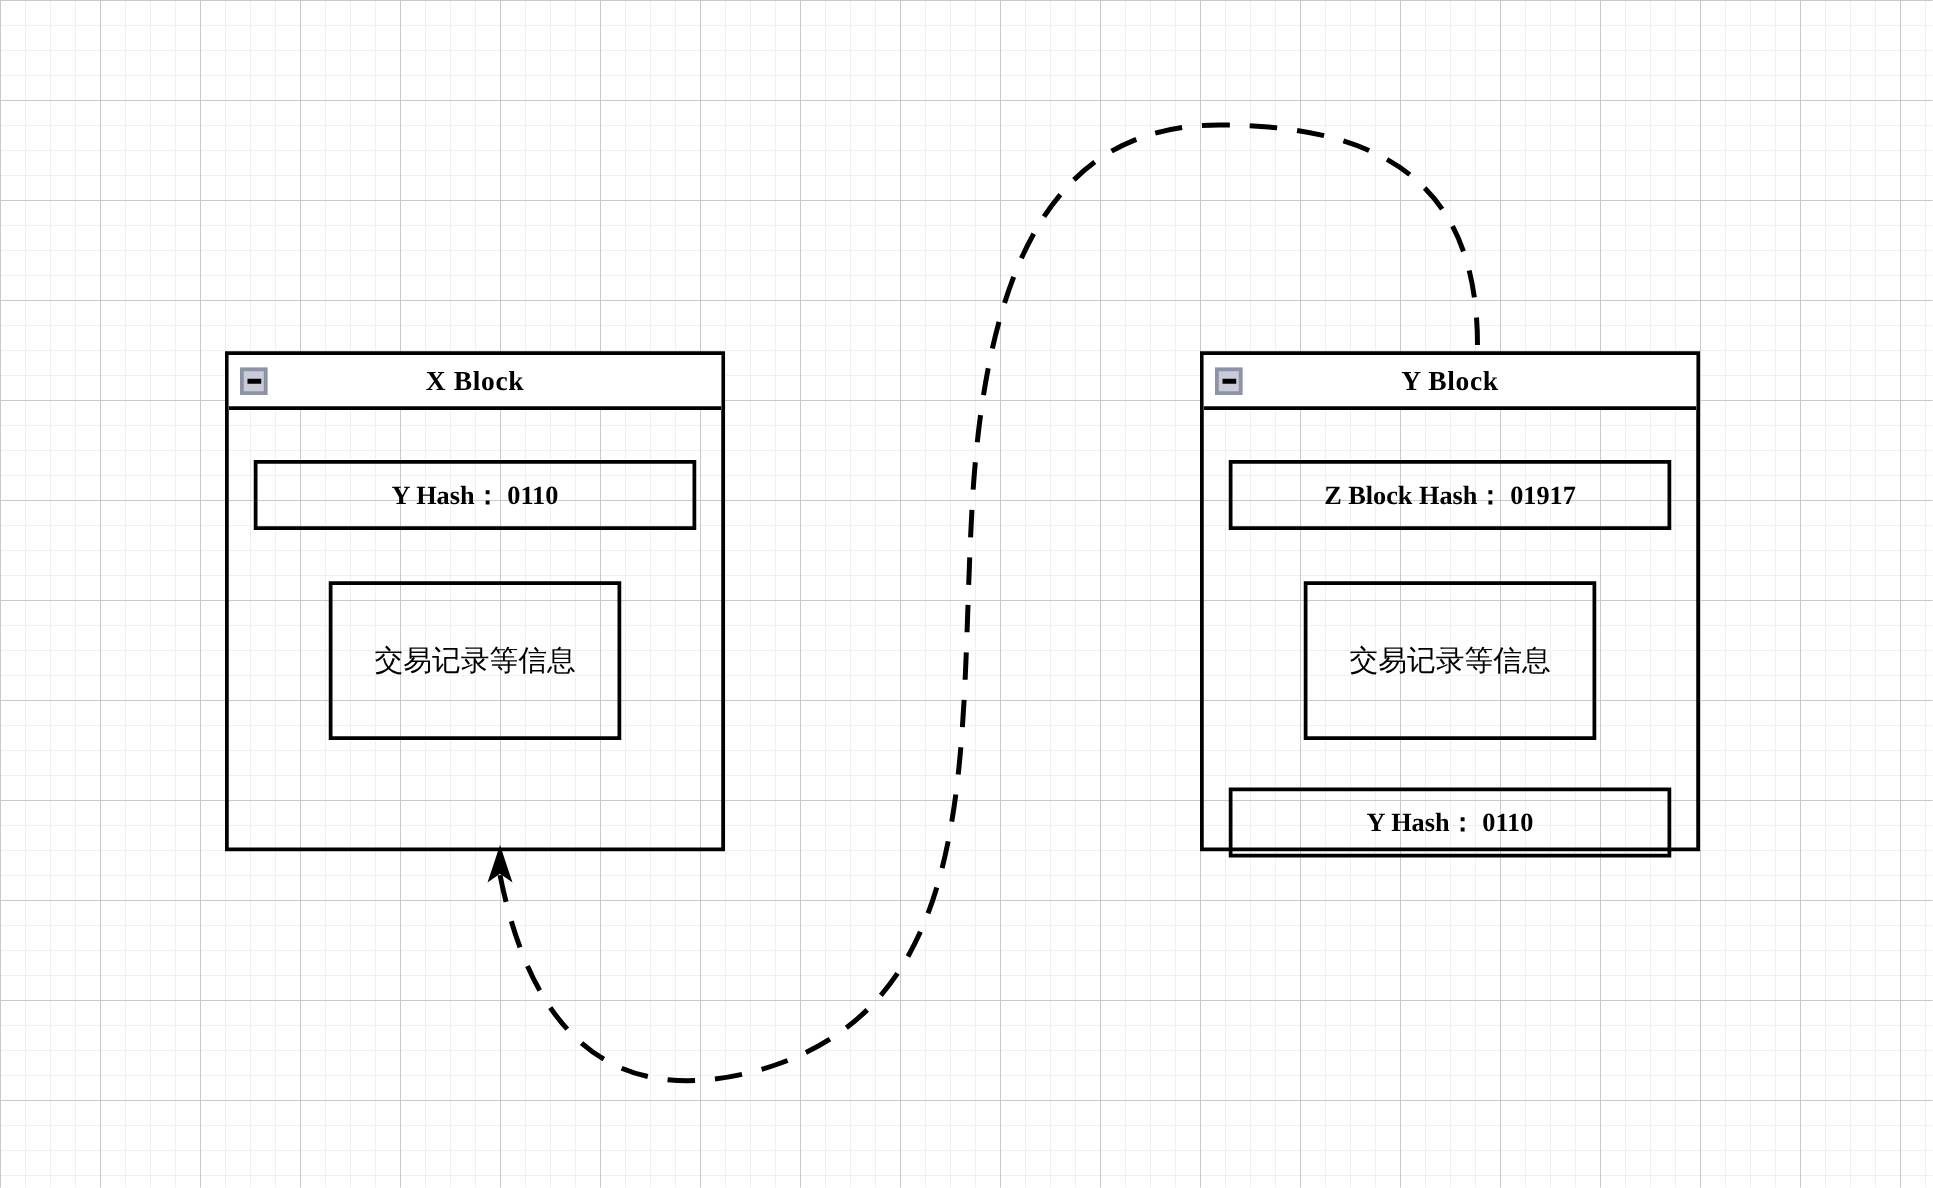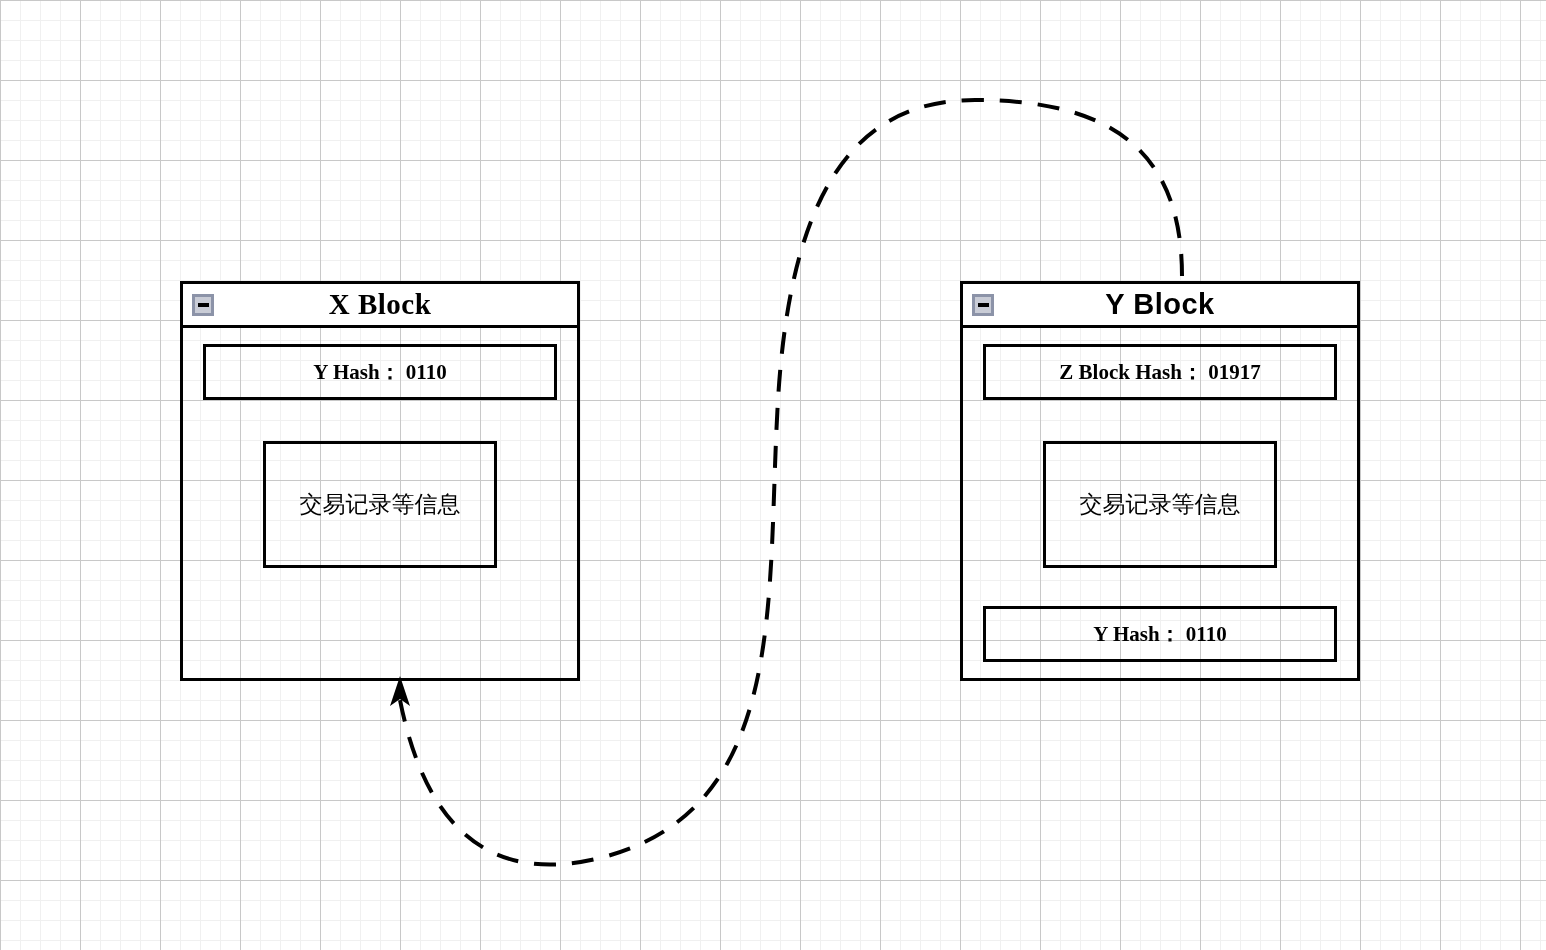--- a/index.html
+++ b/index.html
@@ -79,32 +79,33 @@
     align-items: center;
     justify-content: center;
   }
   .collapse-btn .bar {
     width: 11px;
     height: 4px;
     background: #000000;
   }
 
   .block-title {
-    font-size: 29px;
+    font-size: 22px;
     font-weight: bold;
     letter-spacing: 0.5px;
     color: #000000;
     line-height: 1;
   }
   .block-title.serif { font-family: "Liberation Serif", "DejaVu Serif", serif; }
-  .block-title.sans  { font-family: Liberation Sans, sans-serif; }
+  .block-title.sans  { font-family: Liberation Serif, serif; }
 
   .block-body {
     position: relative;
     height: calc(100% - 44px);
+    margin-top: 24px;
   }
 
   
   .inner-box {
     position: absolute;
     box-sizing: border-box;
     border: 3px solid #000000;
     background: transparent;
     display: flex;
     align-items: center;

